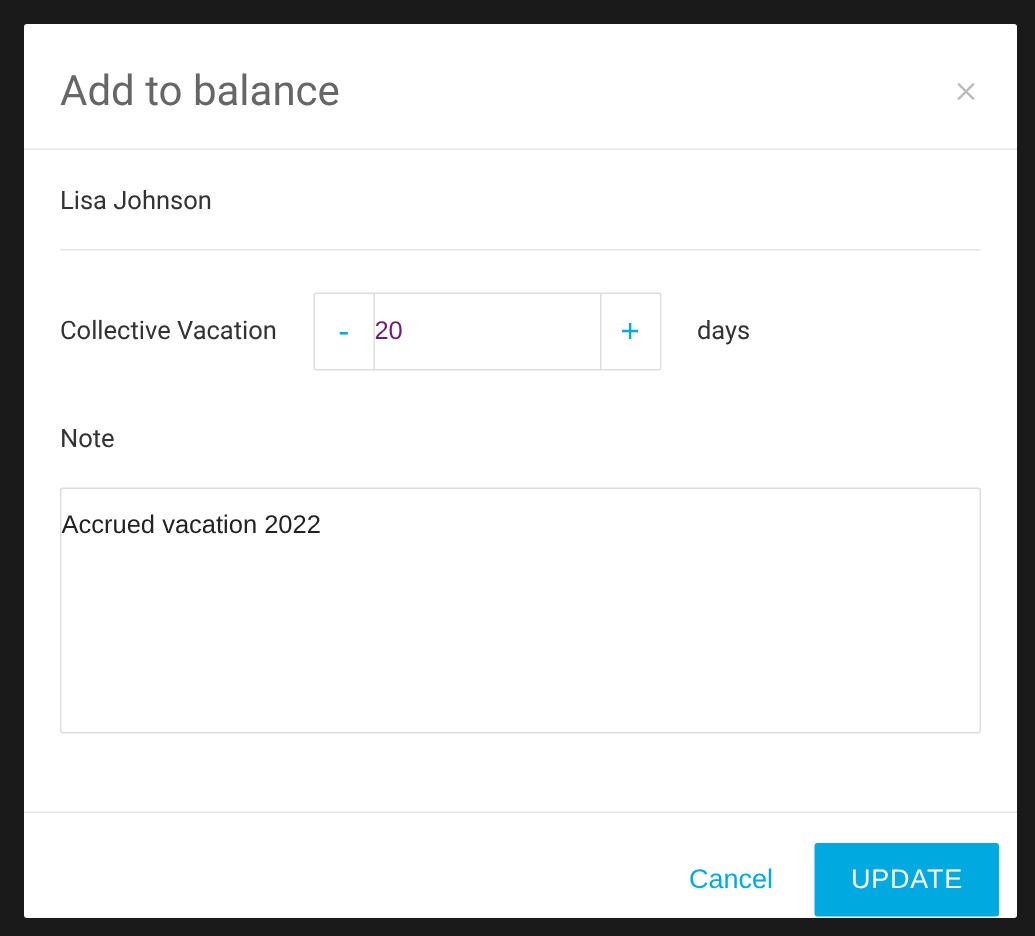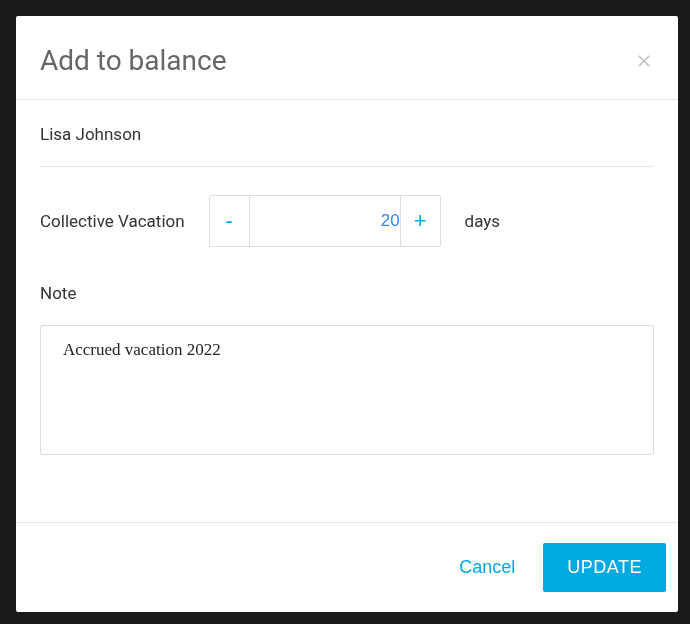--- a/index.html
+++ b/index.html
@@ -82,43 +82,43 @@
       display: flex;
       align-items: center;
       justify-content: center;
       font-weight: 400;
     }
     .stepper-btn.minus { border-right: 1px solid #ddd; }
     .stepper-btn.plus { border-left: 1px solid #ddd; }
     .stepper-input {
       width: 150px;
       border: none;
-      text-align: right;
+      text-align: left;
       font-size: 17px;
-      color: #3b82f6;
+      color: #701a75;
       outline: none;
     }
     .unit-label {
       font-size: 17px;
       color: #333;
     }
     .note-label {
       font-size: 17px;
       color: #333;
       margin-top: 36px;
       margin-bottom: 22px;
     }
     .note-field {
       width: 100%;
-      height: 130px;
+      height: 164px;
       border: 1px solid #ddd;
       border-radius: 2px;
-      padding: 14px 22px;
+      padding: 14px 0;
       font-size: 17px;
-      font-family: Liberation Serif, serif;
+      font-family: Liberation Sans, sans-serif;
       color: #222;
       resize: none;
       outline: none;
     }
     .modal-footer {
       border-top: 1px solid #e5e5e5;
       padding: 20px 12px;
       display: flex;
       justify-content: flex-end;
       align-items: center;

